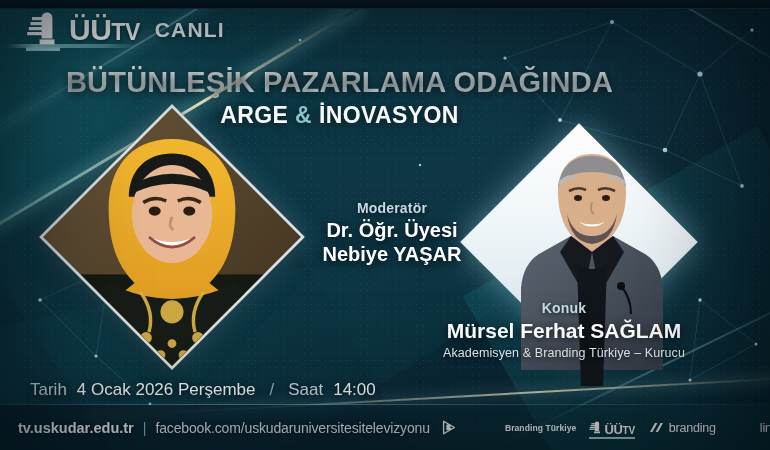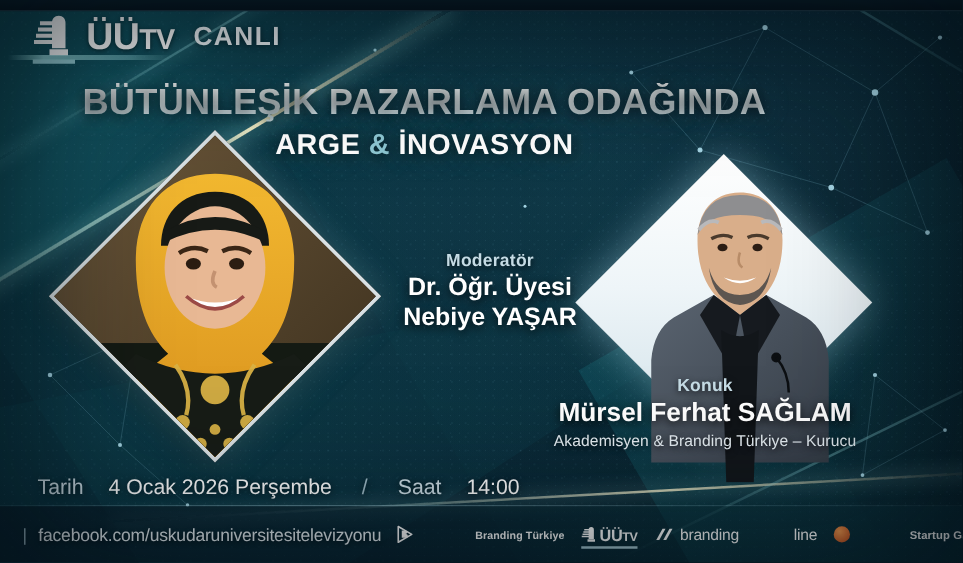--- a/index.html
+++ b/index.html
@@ -213,21 +213,21 @@
   .guest-text .pname { font-size:21px; }
   .paffil {
     font-size:12.5px; color:#e6eef3; margin-top:2px;
     letter-spacing:.1px;
     text-shadow:0 1px 6px rgba(0,0,0,.85);
   }
 
   
   .daterow {
     position:absolute; left:30px; top:380px;
-    display:flex; align-items:flex-end; gap:20px;
+    display:flex; align-items:flex-end; gap:10px;
     font-size:17px; color:#ffffff;
     text-shadow:0 1px 6px rgba(0,0,0,.7);
   }
   .daterow .lbl { color:#cfe0e8; font-weight:normal; }
   .daterow .val { font-weight:normal; color:#ffffff; }
   .daterow .sep { color:#9fbcc8; padding:0 4px; font-weight:300; }
 
   
   .bottom-divider {
     position:absolute; left:0; top:404px; width:770px; height:1px;
@@ -445,20 +445,21 @@
     <span class="lbl">Tarih</span>
     <span class="val">4 Ocak 2026 Perşembe</span>
     <span class="sep">/</span>
     <span class="lbl">Saat</span>
     <span class="val">14:00</span>
   </div>
 
   <div class="bottom-divider"></div>
   <div class="bottombar">
     <div class="urls">
+      <span class="url-main">tv.uskudar.edu.tr</span>
       <span class="url-pipe">|</span>
       <span class="url-fb">facebook.com/uskudaruniversitesitelevizyonu</span>
     </div>
 
     <div class="sponsors">
 
       <div class="sp">
         <svg class="sp-bt-mark" viewBox="0 0 15 15">
           <path d="M1.6 1.2 L12.4 7.5 L1.6 13.8z" fill="none" stroke="#ffffff" stroke-width="1.3" stroke-linejoin="round"></path>
           <path d="M4.4 4.4 h3 a1.4 1.4 0 0 1 0 2.8 h-3z M4.4 7.2 h3.4 a1.5 1.5 0 0 1 0 3 h-3.4z" fill="#ffffff"></path>

